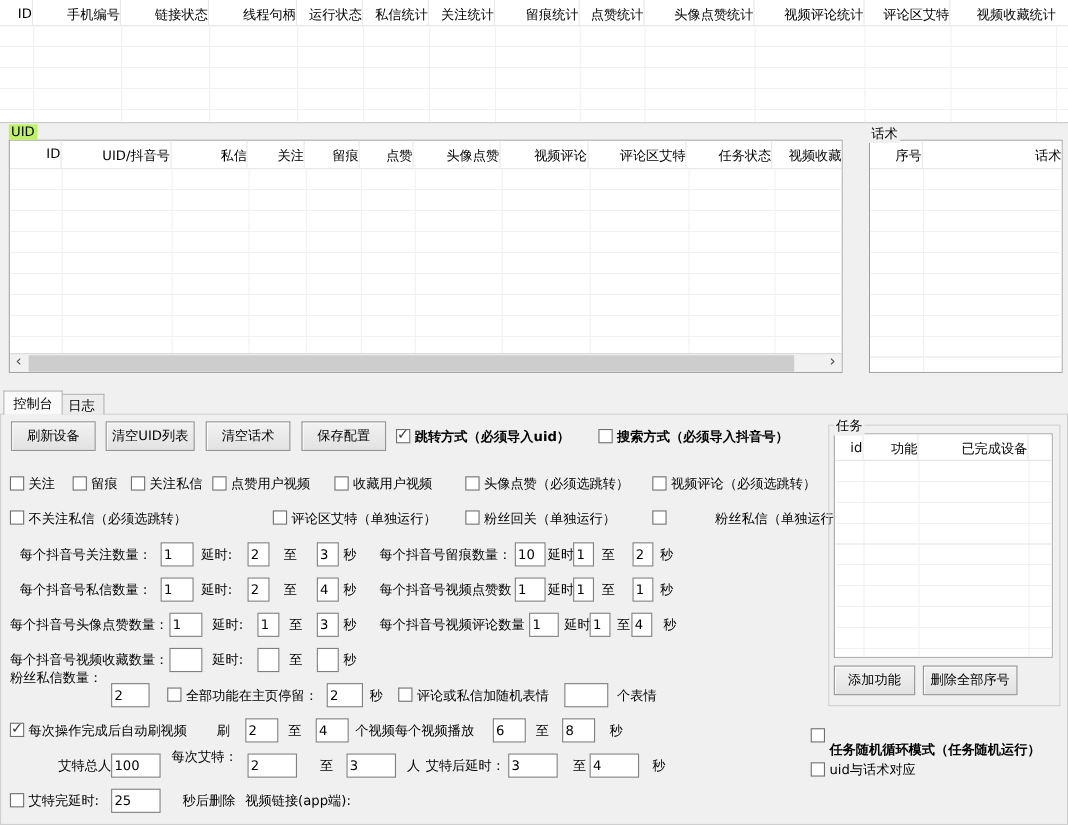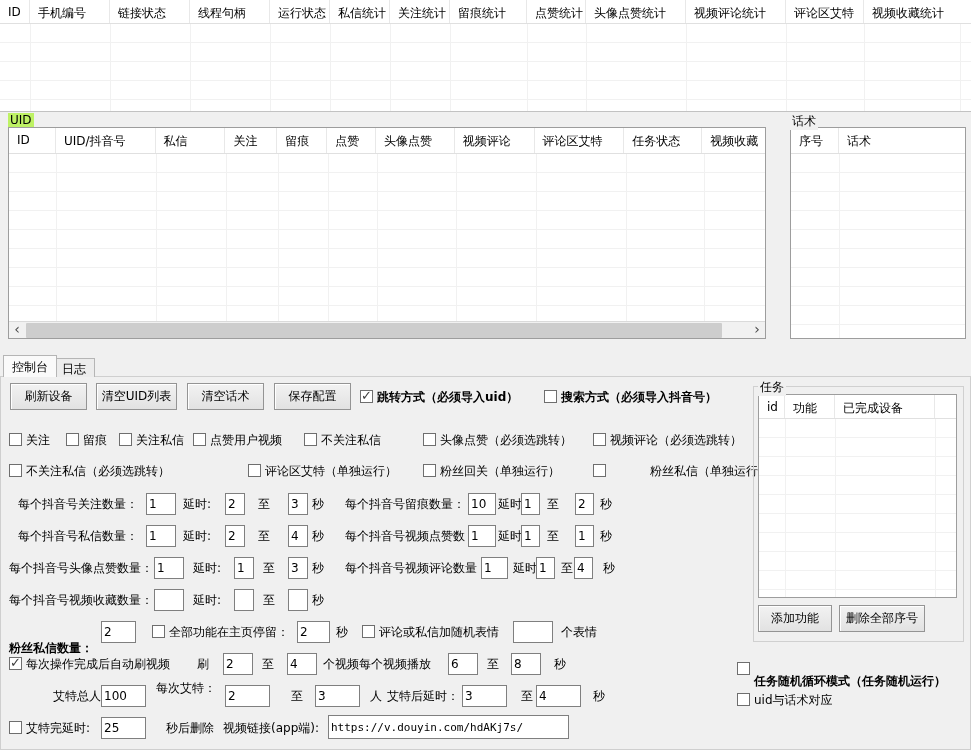--- a/index.html
+++ b/index.html
@@ -3,21 +3,21 @@
 <meta charset="utf-8">
 <style>
   * { margin:0; padding:0; box-sizing:border-box; }
   html,body { width:971px; height:750px; overflow:hidden; }
   body { background:#f0f0f0; font-family:"DejaVu Sans","Liberation Sans",sans-serif; color:#000; }
   #app { position:relative; width:971px; height:750px; font-size:12px; }
 
   .tbl { position:absolute; background:#fff; display:flex; flex-direction:column; }
   .tbl.bordered { border:1px solid #9d9d9d; }
   .thead { display:flex; flex:none; background:#fff; border-bottom:1px solid #e0e0e0; }
-  .th { padding:5px 0 0 8px; border-right:1px solid #e8e8e8; white-space:nowrap; overflow:hidden; font-size:12px; }
+  .th { padding:5px 0 0 8px; border-right:1px solid #e8e8e8; white-space:nowrap; overflow:hidden; font-size:12px;text-align:right; }
   .tbody { flex:1; }
 
   .grp-label { position:absolute; font-size:12px; white-space:nowrap; background:#f0f0f0; padding:0 2px; z-index:2; }
 
   .hscroll { flex:none; height:17px; background:#f1f1f1; border-top:1px solid #dadada; display:flex; align-items:center; }
   .harrow { width:16px; height:17px; text-align:center; line-height:15px; color:#4a4a4a; font-size:14px; cursor:pointer; flex:none; }
   .hthumb { height:15px; background:#cdcdcd; border-radius:1px; }
 
   .tab { position:absolute; border:1px solid #b5b5b5; border-bottom:none; font-size:12px; padding:3px 8px 0 8px; white-space:nowrap; }
   .tab.active { background:#fafafa; z-index:3; }
@@ -136,21 +136,21 @@
 
     <span class="cb" style="left:8px;  top:56px;"></span>
     <span class="lbl" style="left:25px; top:56px;">关注</span>
     <span class="cb" style="left:65px; top:56px;"></span>
     <span class="lbl" style="left:82px; top:56px;">留痕</span>
     <span class="cb" style="left:118px;top:56px;"></span>
     <span class="lbl" style="left:135px;top:56px;">关注私信</span>
     <span class="cb" style="left:192px;top:56px;"></span>
     <span class="lbl" style="left:209px;top:56px;">点赞用户视频</span>
     <span class="cb" style="left:303px;top:56px;"></span>
-    <span class="lbl" style="left:320px;top:56px;">不关注私信</span>
+    <span class="lbl" style="left:320px;top:56px;">收藏用户视频</span>
     <span class="cb" style="left:422px;top:56px;"></span>
     <span class="lbl" style="left:439px;top:56px;">头像点赞（必须选跳转）</span>
     <span class="cb" style="left:592px;top:56px;"></span>
     <span class="lbl" style="left:609px;top:56px;">视频评论（必须选跳转）</span>
 
     <span class="cb" style="left:8px;  top:87px;"></span>
     <span class="lbl" style="left:25px; top:87px;">不关注私信（必须选跳转）</span>
     <span class="cb" style="left:247px;top:87px;"></span>
     <span class="lbl" style="left:264px;top:87px;">评论区艾特（单独运行）</span>
     <span class="cb" style="left:422px;top:87px;"></span>
@@ -207,21 +207,21 @@
     <span class="lbl" style="left:602px;top:184px;">秒</span>
 
     <span class="lbl" style="left:8px;top:216px;">每个抖音号视频收藏数量：</span>
     <input class="inp" style="left: 153px; top: 212px; width: 30px;" value="">
     <span class="lbl" style="left:192px;top:216px;">延时:</span>
     <input class="inp" style="left: 233px; top: 212px; width: 20px;" value="">
     <span class="lbl" style="left:262px;top:216px;">至</span>
     <input class="inp" style="left: 287px; top: 212px; width: 20px;" value="">
     <span class="lbl" style="left:311px;top:216px;">秒</span>
 
-    <span class="lbl" style="left:8px;top:264px;font-weight:bold;">粉丝私信数量：</span>
+    <span class="lbl" style="left:8px;top:232px;">粉丝私信数量：</span>
     <input class="inp" style="left: 100px; top: 244px; width: 35px;" value="2">
     <span class="cb" style="left:151px;top:248px;"></span>
     <span class="lbl" style="left:168px;top:248px;">全部功能在主页停留：</span>
     <input class="inp" style="left: 296px; top: 244px; width: 33px;" value="2">
     <span class="lbl" style="left:335px;top:248px;">秒</span>
     <span class="cb" style="left:361px;top:248px;"></span>
     <span class="lbl" style="left:378px;top:248px;">评论或私信加随机表情</span>
     <input class="inp" style="left: 512px; top: 244px; width: 40px;" value="">
     <span class="lbl" style="left:560px;top:248px;">个表情</span>
 
@@ -248,21 +248,20 @@
     <input class="inp" style="left: 461px; top: 308px; width: 45px;" value="3">
     <span class="lbl" style="left:520px;top:312px;">至</span>
     <input class="inp" style="left: 535px; top: 308px; width: 45px;" value="4">
     <span class="lbl" style="left:592px;top:312px;">秒</span>
 
     <span class="cb" style="left:8px;top:344px;"></span>
     <span class="lbl" style="left:25px;top:344px;">艾特完延时:</span>
     <input class="inp" style="left: 100px; top: 340px; width: 45px;" value="25">
     <span class="lbl" style="left:165px;top:344px;">秒后删除</span>
     <span class="lbl" style="left:222px;top:344px;">视频链接(app端):</span>
-    <input class="inp mono" style="left: 327px; top: 338px; width: 241px; height: 24px;" value="https://v.douyin.com/hdAKj7s/">
 
     <div class="grpbox" style="left:752px;top:9px;width:211px;height:256px;"></div>
     <span class="grp-label" style="left:757px;top:2px;">任务</span>
     <div class="tbl bordered" style="left:757px;top:17px;width:199px;height:204px;">
       <div class="thead" style="height:24px;">
         <div class="th" style="width:26px">id</div>
         <div class="th" style="width:50px">功能</div>
         <div class="th" style="width:100px">已完成设备</div>
         <div class="th" style="width:21px;border-right:none"></div>
       </div>

